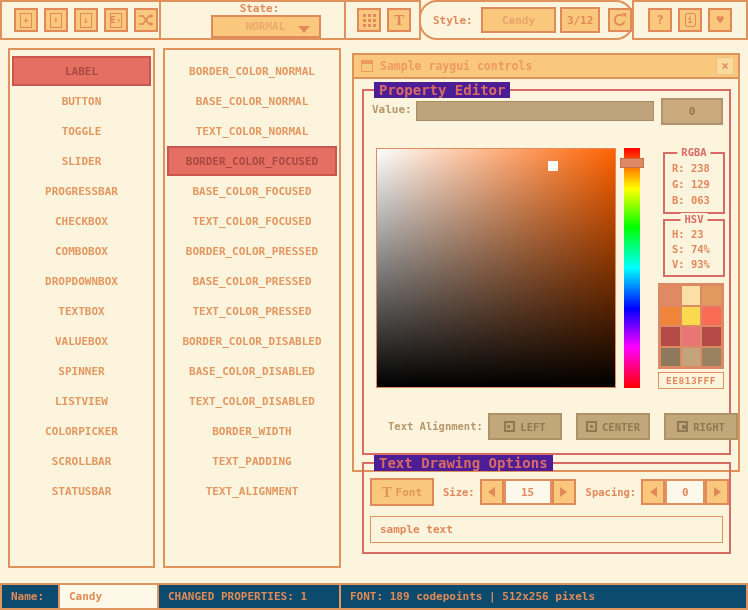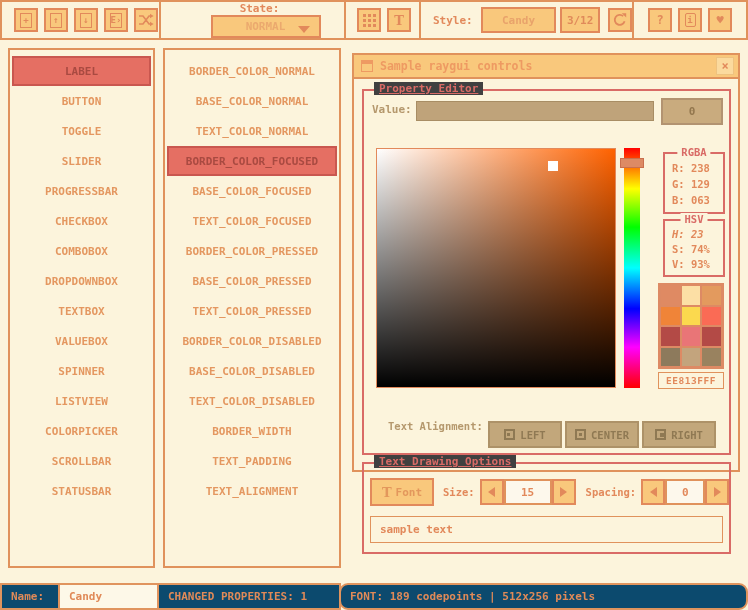--- a/index.html
+++ b/index.html
@@ -50,21 +50,21 @@
   
   .window { position: absolute; left: 352px; top: 13px; width: 388px; height: 419px; border: 2px solid #e0925c; background: #fcf4dc; }
   .titlebar { position: absolute; left: 0; top: 0; right: 0; height: 24px; background: #f9c87c; border-bottom: 2px solid #e0925c; display: flex; align-items: center; padding: 0 4px 0 7px; }
   .win-ic { width: 12px; height: 12px; border: 1px solid #ee9a62; border-top: 4px solid #ee9a62; margin-right: 7px; flex: none; }
   .win-title { font-size: 11.5px; color: #ee9a62; flex: 1; }
   .close-btn { width: 18px; height: 18px; background: #fbda9e; border: 1px solid #eec27f; color: #e2895b; font-size: 12px; line-height: 16px; text-align: center; flex: none; }
 
   .group { position: absolute; border: 2px solid #d96b66; }
   .g-prop { left: 8px; top: 34px; width: 369px; height: 366px; }
   .g-text { left: 8px; top: 407px; width: 369px; height: 92px; }
-  .gtitle { position: absolute; top: -9px; left: 10px; background: #404040; padding: 0 5px; color: #d96b66; font-size: 11px; text-decoration: underline; }
+  .gtitle { position: absolute; top: -9px; left: 10px; background: #4c1d95; padding: 0 5px; color: #d96b66; font-size: 14px; }
 
   .value-label { position: absolute; left: 8px; top: 12px; font-size: 11px; color: #b5986d; }
   .slider { position: absolute; left: 52px; top: 10px; width: 238px; height: 20px; background: #bfa37a; border: 1px solid #a88d64; }
   .valuebox { position: absolute; left: 297px; top: 7px; width: 62px; height: 27px; background: #c9ab7e; border: 2px solid #b29371; color: #93774e; font-size: 11px; display: flex; align-items: center; justify-content: center; }
 
   .colorpanel { position: absolute; left: 12px; top: 57px; width: 240px; height: 240px; border: 1px solid #e2895b; }
   .cp-cursor { position: absolute; width: 10px; height: 10px; background: #ffffff; }
   .huebar { position: absolute; left: 260px; top: 57px; width: 16px; height: 240px;
     background: linear-gradient(to bottom, #ff0000 0%, #ffff00 17%, #00ff00 33%, #00ffff 50%, #0000ff 67%, #ff00ff 83%, #ff0000 100%); }
   .hue-handle { position: absolute; left: -4px; width: 24px; height: 10px; background: #dd8a64; border: 1px solid #c96f4e; }
@@ -75,21 +75,21 @@
   .mg-hsv  { left: 299px; top: 128px; width: 62px; height: 58px; }
   .mini-row { padding-left: 7px; line-height: 16px; color: #e2895b; white-space: nowrap; }
   .mg-rgba .mini-row:first-of-type, .mg-hsv .mini-row:first-of-type { margin-top: 6px; }
 
   .swatches { position: absolute; left: 294px; top: 192px; width: 66px; height: 86px; background: #dd8a64; padding: 3px; display: grid; grid-template-columns: repeat(3, 1fr); gap: 2px; }
   .swatch { cursor: pointer; }
   .hexbox { position: absolute; left: 294px; top: 281px; width: 66px; height: 17px; border: 1px solid #e0925c; display: flex; align-items: center; justify-content: center; font-size: 9.5px; color: #e2895b; letter-spacing: 0.5px; }
 
   .alignrow { position: absolute; left: 0; right: 0; top: 322px; height: 28px; }
   .align-label { position: absolute; left: 24px; top: 7px; font-size: 10.5px; color: #b5986d; }
-  .align-btns { position: absolute; left: 124px; top: 8px; display: flex; gap: 3px; }
+  .align-btns { position: absolute; left: 124px; top: 0; display: flex; gap: 14px; }
   .align-btn { width: 74px; height: 27px; background: #c2a77b; border: 2px solid #ad9268; color: #8f7953; font-size: 10.5px; display: flex; align-items: center; justify-content: center; gap: 5px; cursor: pointer; }
   .align-ic { width: 11px; height: 11px; border: 2px solid #8f7953; position: relative; flex: none; }
   .align-ic::after { content: ""; position: absolute; width: 3px; height: 3px; background: #8f7953; top: 2px; }
   .align-ic.ic-left::after { left: 1px; }
   .align-ic.ic-center::after { left: 2px; }
   .align-ic.ic-right::after { right: 0; width: 4px; height: 4px; top: 1.5px; }
 
   .textrow { position: absolute; left: 6px; right: 6px; top: 14px; height: 28px; display: flex; align-items: center; }
   .font-btn { width: 64px; height: 28px; background: #f9c87c; border: 2px solid #e2895b; color: #e3975c; font-size: 11px; display: flex; align-items: center; justify-content: center; gap: 4px; cursor: pointer; flex: none; }
   .sp-label { font-size: 10.5px; color: #e2895b; white-space: nowrap; }
@@ -99,21 +99,21 @@
   .spin-val { height: 26px; border: 2px solid #e0925c; background: #fdf8ec; color: #e2895b; font-size: 11px; display: flex; align-items: center; justify-content: center; flex: none; }
   .sampletext { position: absolute; left: 6px; right: 6px; top: 52px; height: 27px; border: 1px solid #e0925c; display: flex; align-items: center; padding-left: 9px; font-size: 11px; color: #e2895b; }
 
   
   .statusbar { position: absolute; left: 0; bottom: 0; width: 748px; height: 27px; display: flex; }
   .sb-box { height: 27px; border: 2px solid #e0945e; background: #0c4a6e; display: flex; align-items: center; padding-left: 9px; font-size: 11px; color: #e08a58; }
   .sb-box + .sb-box { margin-left: -2px; }
   .sb-name { width: 60px; flex: none; }
   .sb-candy { width: 101px; flex: none; background: #fdf8e8; }
   .sb-changed { width: 184px; flex: none; }
-  .sb-font { flex: 1; border-radius: 9px; }
+  .sb-font { flex: 1; }
 
   .gap6 { display: flex; gap: 6px; align-items: center; }
 </style>
 </head>
 <body>
 
 <div class="app">
 
   <div class="toolbar">
     <div class="tb-sec" style="width:161px; padding-left:12px;">
@@ -161,21 +161,21 @@
               <span></span>
               <span></span>
             </span>
         </div>
         <div class="icon-btn">
             <span class="serifT">T</span>
           </div>
       </div>
     </div>
 
-    <div class="tb-sec" style="width:215px; padding-left:12px;">
+    <div class="tb-sec" style="width:215px; padding-left:12px;border-radius:18px;">
       <span class="tb-label">Style:</span>
       <div class="pill" style="width:76px; margin-left:8px; color:#e9a36b;">
           <span>Candy</span>
         </div>
       <div class="pill" style="width:40px; margin-left:4px; color:#e08a5a;text-align:right;">
           <span>3/12</span>
         </div>
       <div class="icon-btn" style="margin-left:8px;">
         <svg width="16" height="16" viewBox="0 0 16 16">
           <path d="M12.6 9.3 A5 5 0 1 1 11.2 4.2" stroke="#e2895b" stroke-width="1.8" fill="none"></path>
@@ -262,21 +262,21 @@
 
         <div class="mini-group mg-rgba">
           <span class="mini-title">RGBA</span>
           <div class="mini-row">R: 238</div>
           <div class="mini-row">G: 129</div>
           <div class="mini-row">B: 063</div>
         </div>
 
         <div class="mini-group mg-hsv">
           <span class="mini-title">HSV</span>
-          <div class="mini-row" style="line-height:15px;font-style:italic;">H: 23</div>
+          <div class="mini-row" style="line-height:15px;">H: 23</div>
           <div class="mini-row" style="line-height:15px;">S: 74%</div>
           <div class="mini-row" style="line-height:15px;">V: 93%</div>
         </div>
 
         <div class="swatches">
             <div class="swatch" style="background: rgb(223, 138, 99);"></div>
             <div class="swatch" style="background: rgb(252, 223, 165);"></div>
             <div class="swatch" style="background: rgb(227, 154, 94);"></div>
             <div class="swatch" style="background: rgb(240, 132, 56);"></div>
             <div class="swatch" style="background: rgb(251, 217, 78);"></div>

